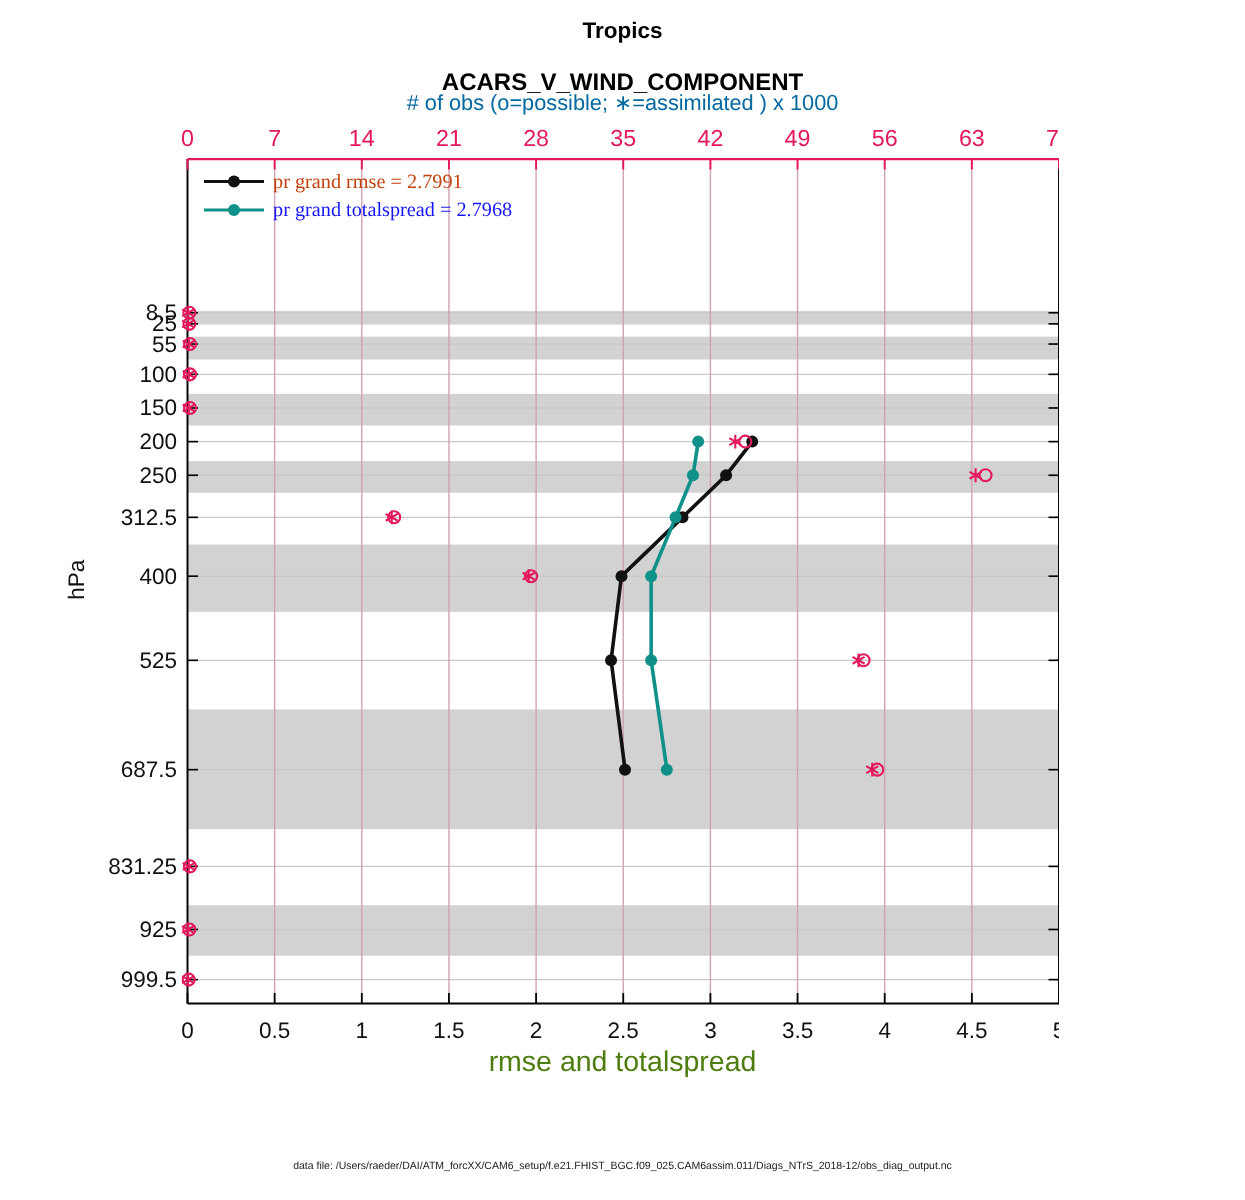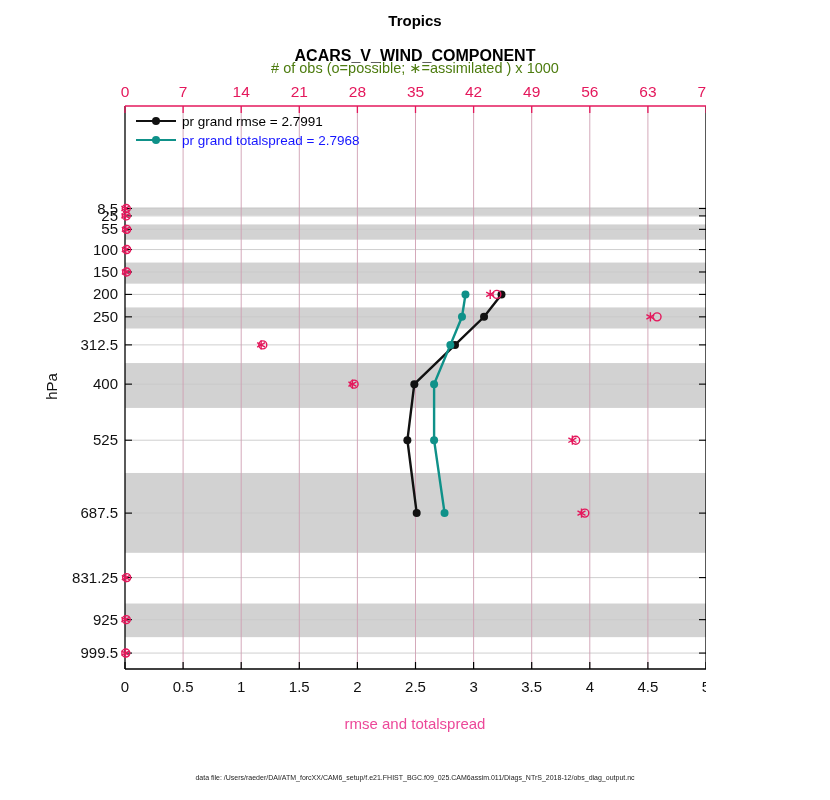--- a/index.html
+++ b/index.html
@@ -2,40 +2,40 @@
 <html><head>
 <meta charset="utf-8">
 <style>
   html,body{margin:0;padding:0;background:#ffffff;}
   #fig{position:relative;width:706px;height:800px;background:#ffffff;overflow:hidden;
        font-family:"Liberation Sans",sans-serif;}
   .ctr{position:absolute;left:0;width:830px;text-align:center;white-space:nowrap;}
   #title{top:12px;font-size:15px;font-weight:bold;color:#000;}
   #subtitle{top:47px;font-size:16px;font-weight:bold;color:#000;}
   #obslabel{top:60px;font-size:14.5px;}
-  #xlabel{top:698px;font-size:15px;color:#ec4899;margin-top:17px;}
+  #xlabel{top:698px;font-size:19px;color:#4d7c0f;}
   #timespan{top:720px;font-size:15.5px;color:#111;}
   #datafile{top:774px;font-size:7px;color:#222;}
   #ylabel{position:absolute;left:38px;top:378px;font-size:15px;color:#111;
           transform:rotate(-90deg);transform-origin:center;}
   #plot-svg{position:absolute;left:0;top:0;}
   #legend{position:absolute;left:136px;top:112px;display:flex;flex-direction:column;row-gap:1px;}
   .legend-row{display:flex;align-items:center;height:18px;}
   .swatch{position:relative;width:40px;height:14px;margin-right:6px;}
   .swatch .ln{position:absolute;left:0;right:0;top:5.5px;height:2.6px;}
   .swatch .dot{position:absolute;left:16px;top:3px;width:8px;height:8px;border-radius:50%;}
   .legend-label{font-size:13.5px;}
 </style>
 </head>
 <body>
 
 <div id="fig">
   <div id="title" class="ctr">Tropics</div>
   <div id="subtitle" class="ctr">ACARS_V_WIND_COMPONENT</div>
-  <div id="obslabel" class="ctr" style="color: #4d7c0f; text-align: center;"># of obs (o=possible; ∗=assimilated ) x 1000</div>
+  <div id="obslabel" class="ctr" style="color: #0369a1; text-align: center;"># of obs (o=possible; ∗=assimilated ) x 1000</div>
 
   <svg id="plot-svg" width="830" height="800">
       <rect x="125" y="207.38486055776895" width="581" height="8.074900398406356" fill="#d2d2d2"></rect>
       <rect x="125" y="224.43187250996016" width="581" height="15.25258964143427" fill="#d2d2d2"></rect>
       <rect x="125" y="262.56334661354583" width="581" height="21.084462151394405" fill="#d2d2d2"></rect>
       <rect x="125" y="307.42390438247014" width="581" height="21.084462151394405" fill="#d2d2d2"></rect>
       <rect x="125" y="363.0509960159363" width="581" height="44.86055776892431" fill="#d2d2d2"></rect>
       <rect x="125" y="472.9593625498008" width="581" height="79.85179282868529" fill="#d2d2d2"></rect>
       <rect x="125" y="603.5035856573704" width="581" height="33.64541832669329" fill="#d2d2d2"></rect>
       <line x1="125" y1="208.506374501992" x2="706" y2="208.506374501992" stroke="#c9c9c9" stroke-width="0.9"></line>
@@ -194,27 +194,27 @@
       <circle cx="125.83" cy="653.0745019920319" r="4" fill="none" stroke="#e4185c" stroke-width="1.4"></circle>
       <path d="M 125.415 648.4745019920318 L 125.415 657.6745019920319 M 121.41300000000001 650.7745019920319 L 129.417 655.3745019920318 M 121.41300000000001 655.3745019920318 L 129.417 650.7745019920319" stroke="#e4185c" stroke-width="1.4" fill="none"></path>
     </svg>
 
   <div id="legend">
     <div class="legend-row">
       <span class="swatch">
         <span class="ln" style="background: rgb(17, 17, 17);"></span>
         <span class="dot" style="background: rgb(17, 17, 17);"></span>
       </span>
-      <span class="legend-label" style="color: #000000;">pr grand rmse = 2.7991</span>
+      <span class="legend-label" style="color: #c2410c; font-family: Liberation Serif, serif;">pr grand rmse = 2.7991</span>
     </div>
     <div class="legend-row">
       <span class="swatch">
         <span class="ln" style="background: rgb(15, 145, 137);"></span>
         <span class="dot" style="background: rgb(15, 145, 137);"></span>
       </span>
-      <span class="legend-label" style="color: rgb(21, 21, 255);">pr grand totalspread = 2.7968</span>
+      <span class="legend-label" style="color: rgb(21, 21, 255); font-family: Liberation Serif, serif;">pr grand totalspread = 2.7968</span>
     </div>
   </div>
 
   <div id="ylabel">hPa</div>
   <div id="xlabel" class="ctr">rmse and totalspread</div>
   <div id="datafile" class="ctr">data file: /Users/raeder/DAI/ATM_forcXX/CAM6_setup/f.e21.FHIST_BGC.f09_025.CAM6assim.011/Diags_NTrS_2018-12/obs_diag_output.nc</div>
 </div>
 
 </body></html>

